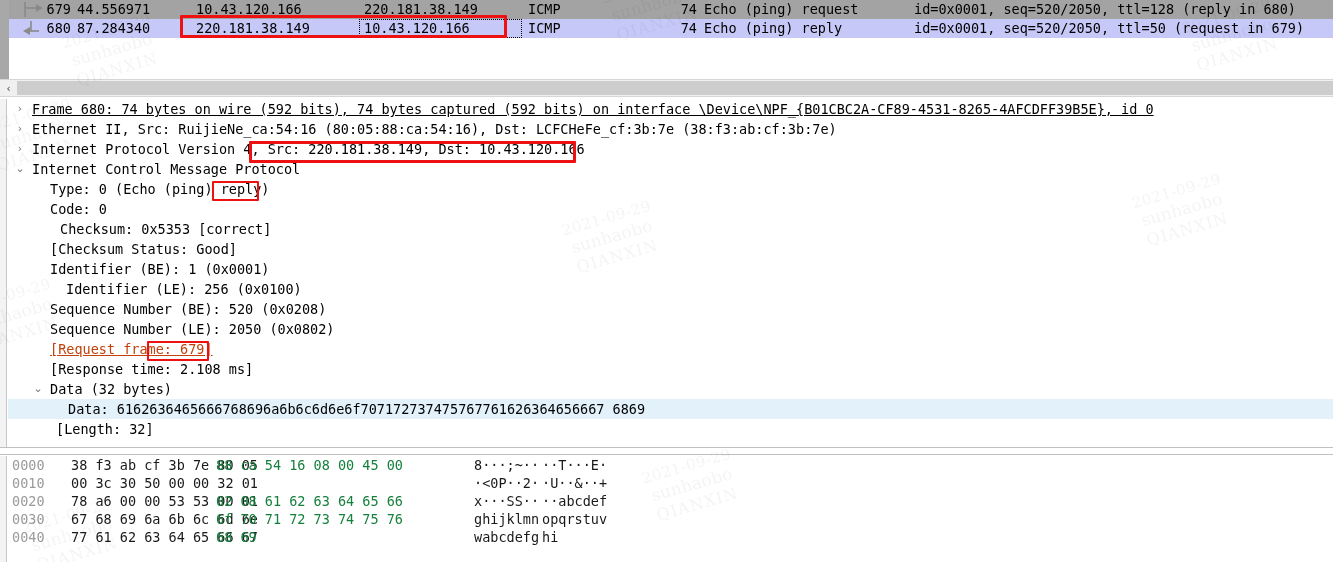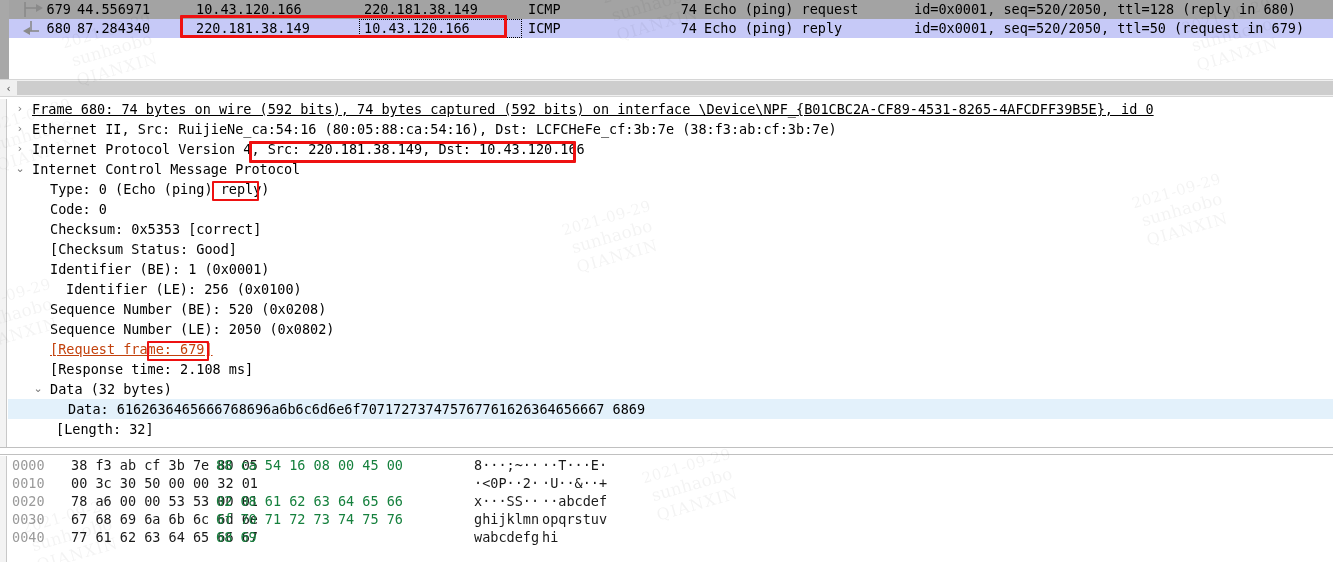--- a/index.html
+++ b/index.html
@@ -234,21 +234,21 @@
         <div class="trow" style="top: 80px;">
           <span class="twist" style="left: 22px;"></span>
           <span class="ttext" style="left: 42px;">Type: 0 (Echo (ping) reply)</span>
         </div>
         <div class="trow" style="top: 100px;">
           <span class="twist" style="left: 22px;"></span>
           <span class="ttext" style="left: 42px;">Code: 0</span>
         </div>
         <div class="trow" style="top: 120px;">
           <span class="twist" style="left: 22px;"></span>
-          <span class="ttext" style="left: 42px; text-align: center;">Checksum: 0x5353 [correct]</span>
+          <span class="ttext" style="left: 52px; text-align: center;">Checksum: 0x5353 [correct]</span>
         </div>
         <div class="trow" style="top: 140px;">
           <span class="twist" style="left: 22px;"></span>
           <span class="ttext" style="left: 42px;">[Checksum Status: Good]</span>
         </div>
         <div class="trow" style="top: 160px;">
           <span class="twist" style="left: 22px;"></span>
           <span class="ttext" style="left: 42px;">Identifier (BE): 1 (0x0001)</span>
         </div>
         <div class="trow" style="top: 180px;">

